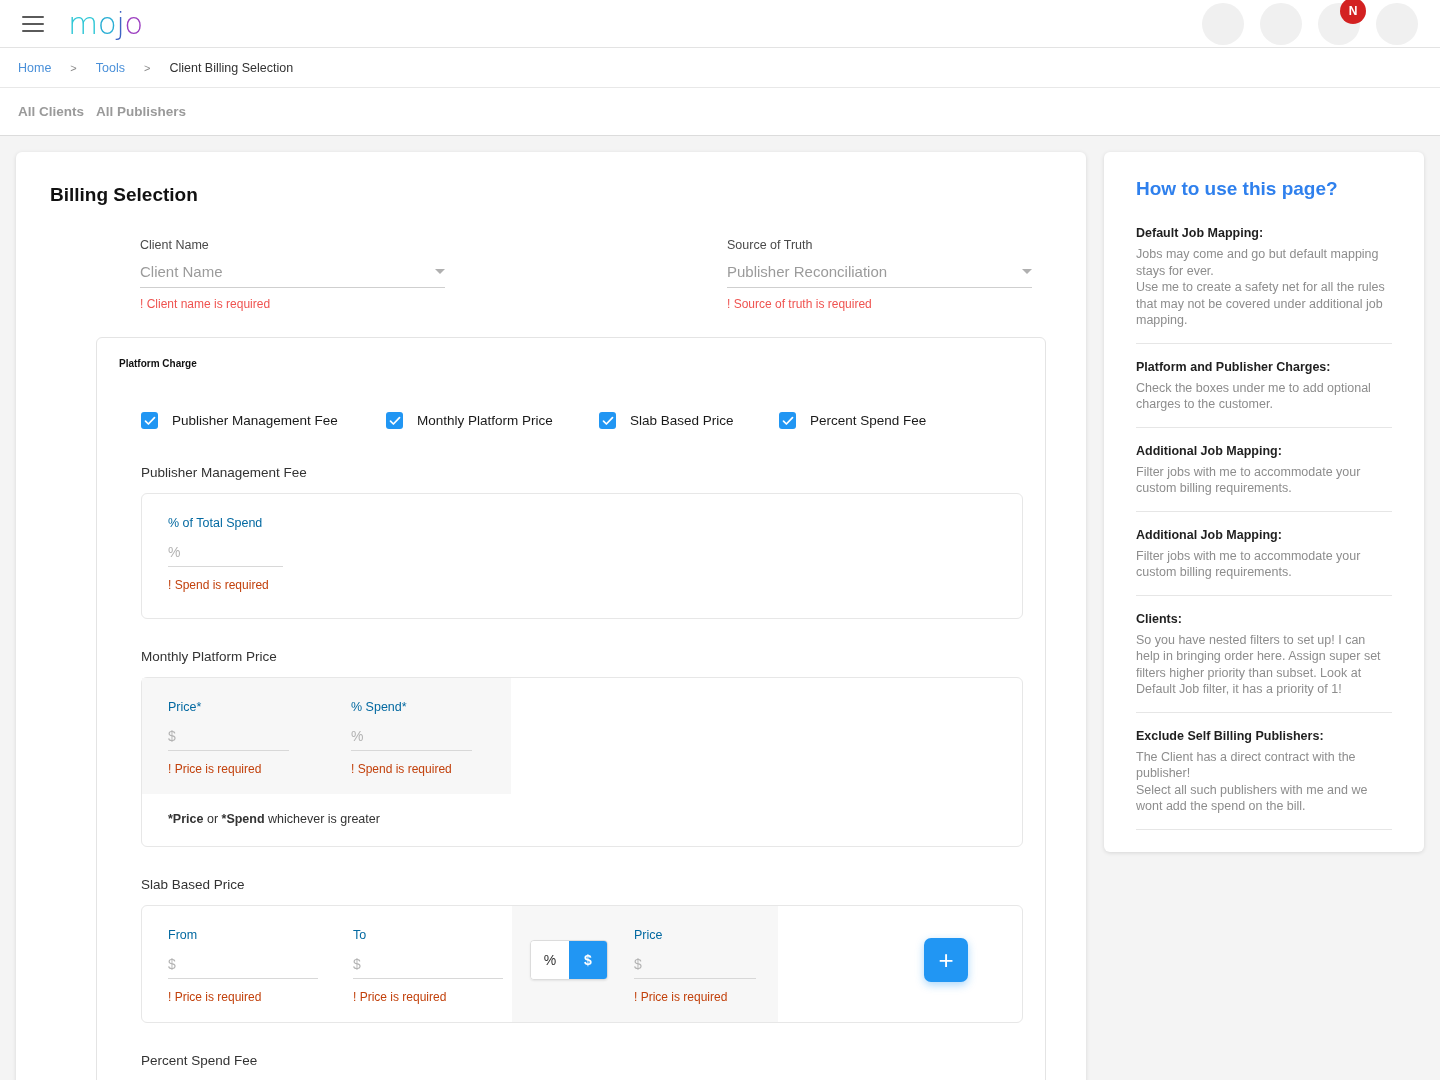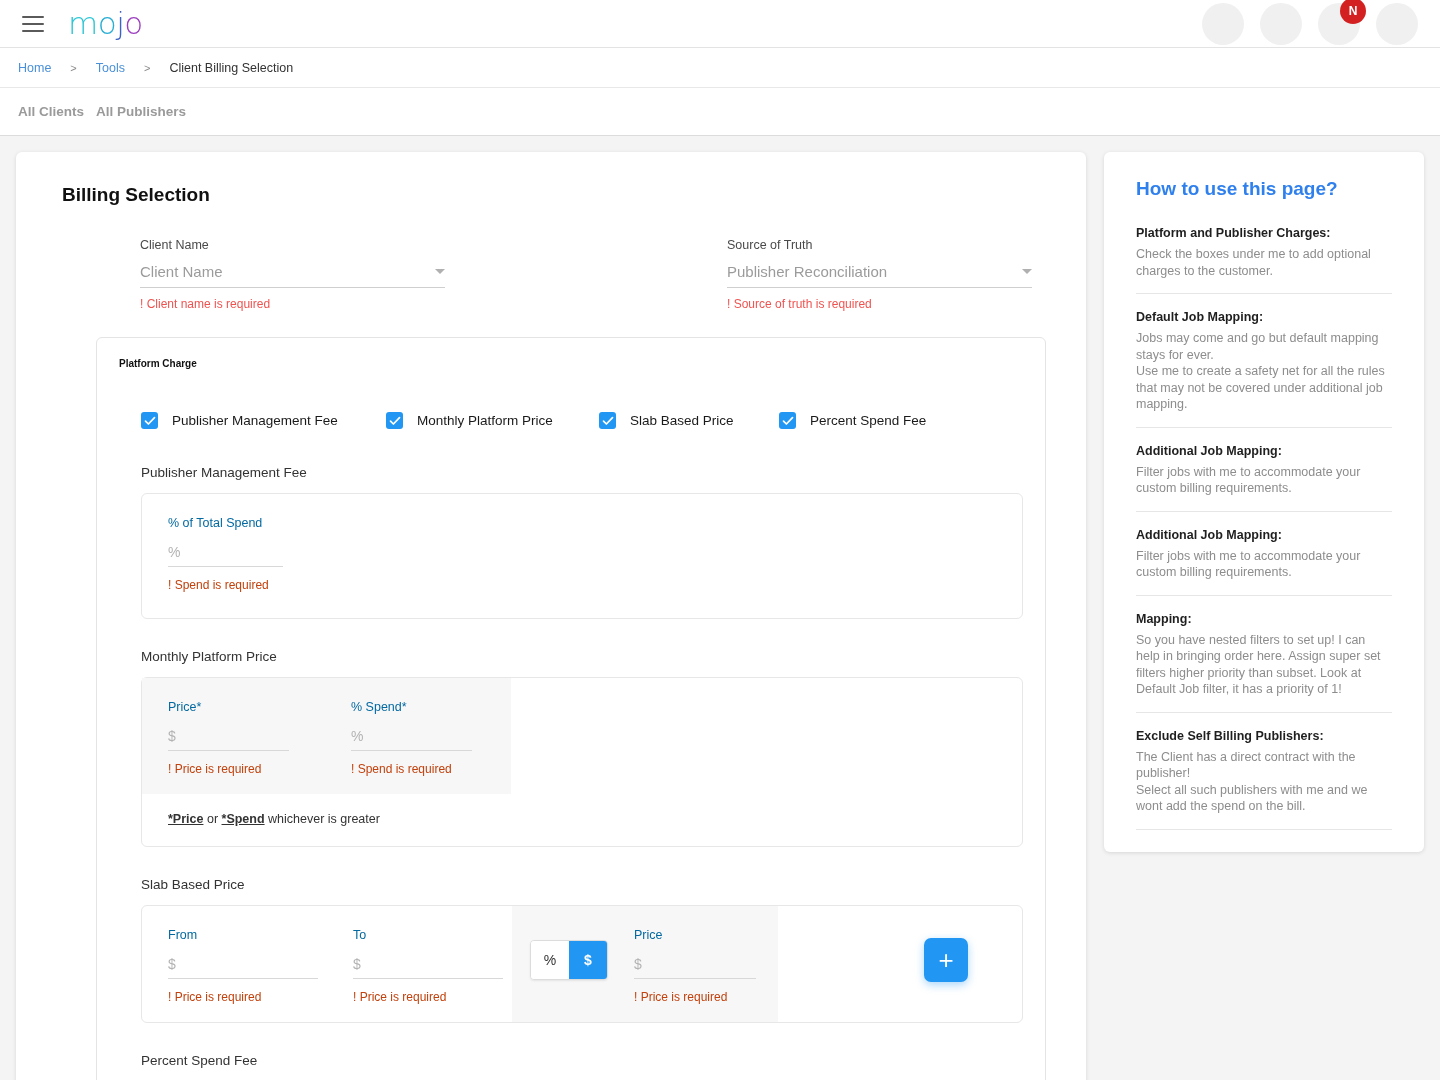--- a/index.html
+++ b/index.html
@@ -61,21 +61,21 @@
     width: 1070px; background: #fff; border-radius: 6px;
     box-shadow: 0 1px 4px rgba(0,0,0,.12);
     padding: 32px 34px 0 34px; height: 1000px; overflow: hidden;
   }
   .card-side {
     width: 320px; background: #fff; border-radius: 6px;
     box-shadow: 0 1px 4px rgba(0,0,0,.12);
     padding: 26px 32px 22px 32px;
   }
 
-  h1.title { font-size: 19px; font-weight: bold; color: #111; margin-bottom: 32px; margin-left: 12px; }
+  h1.title { font-size: 19px; font-weight: bold; color: #111; margin-bottom: 32px; }
 
   
   .form-row { display: flex; gap: 238px; margin-bottom: 26px; padding-left: 46px; }
   .field { width: 305px; margin-left: 44px; }
   .field .lbl { font-size: 12.5px; color: #4a4a4a; margin-bottom: 11px; }
   .select {
     display: flex; align-items: center; justify-content: space-between;
     border-bottom: 1px solid #cfcfcf; padding-bottom: 7px; cursor: pointer;
   }
   .select .val { font-size: 15px; color: #9b9b9b; }
@@ -112,21 +112,21 @@
   .inp-cell.grey { background: #f7f7f7; }
   .inp-lbl { font-size: 12.5px; color: #0369a1; margin-bottom: 14px; }
   .inp-line {
     border-bottom: 1px solid #d8d8d8; padding-bottom: 6px;
     font-size: 14px; color: #b3b3b3;
   }
   .inp-err { font-size: 12px; color: #c2410c; margin-top: 11px; }
 
   .cells { display: flex; }
   .note { font-size: 12.5px; color: #333; padding: 0 26px 20px 26px; }
-  .note b { font-weight: bold; text-decoration: underline; }
+  .note b { font-weight: bold; }
 
   
   .slab-row { display: flex; align-items: flex-start; padding: 0 0 0 0; }
   .slab-col { width: 185px; }
   .toggle-group { display: flex; background: #f7f7f7; align-items: flex-start; padding-left: 18px; }
   .seg {
     display: flex; border-radius: 4px; overflow: hidden; margin-top: 34px;
     border: 1px solid #dcdcdc; box-shadow: 0 1px 2px rgba(0,0,0,.08); flex: none;
   }
   .seg div {
@@ -319,38 +319,38 @@
 
         </div>
       </div>
     </div>
   </div>
 
   <div class="card-side">
     <h2 class="side-title">How to use this page?</h2>
 
     <div class="tip">
-      <div class="h">Platform and Publisher Charges:</div>
-      <div class="b">Check the boxes under me to add optional charges to the customer.</div>
-    </div>
-    <div class="tip">
       <div class="h">Default Job Mapping:</div>
       <div class="b">Jobs may come and go but default mapping stays for ever.
 Use me to create a safety net for all the rules that may not be covered under additional job mapping.</div>
     </div>
     <div class="tip">
+      <div class="h">Platform and Publisher Charges:</div>
+      <div class="b">Check the boxes under me to add optional charges to the customer.</div>
+    </div>
+    <div class="tip">
       <div class="h">Additional Job Mapping:</div>
       <div class="b">Filter jobs with me to accommodate your custom billing requirements.</div>
     </div>
     <div class="tip">
       <div class="h">Additional Job Mapping:</div>
       <div class="b">Filter jobs with me to accommodate your custom billing requirements.</div>
     </div>
     <div class="tip">
-      <div class="h">Mapping:</div>
+      <div class="h">Clients:</div>
       <div class="b">So you have nested filters to set up! I can help in bringing order here. Assign super set filters higher priority than subset. Look at Default Job filter, it has a priority of 1!</div>
     </div>
     <div class="tip">
       <div class="h">Exclude Self Billing Publishers:</div>
       <div class="b">The Client has a direct contract with the publisher!
 Select all such publishers with me and we wont add the spend on the bill.</div>
     </div>
   </div>
 </div>
 

